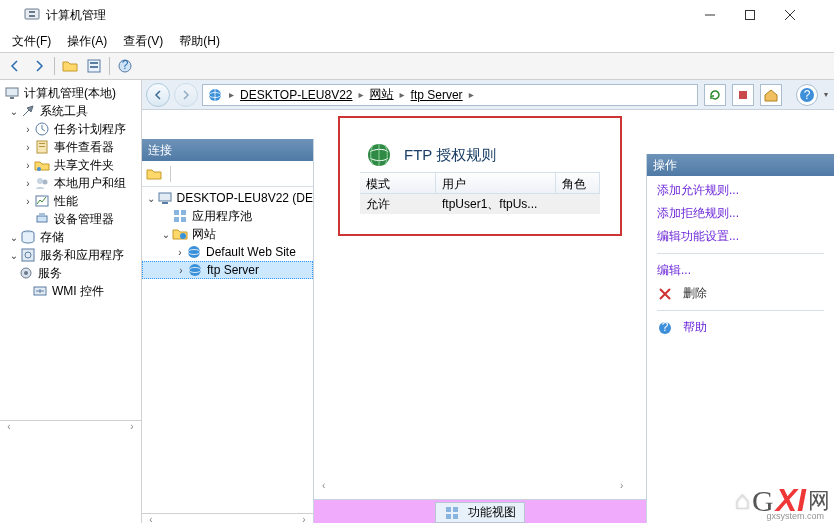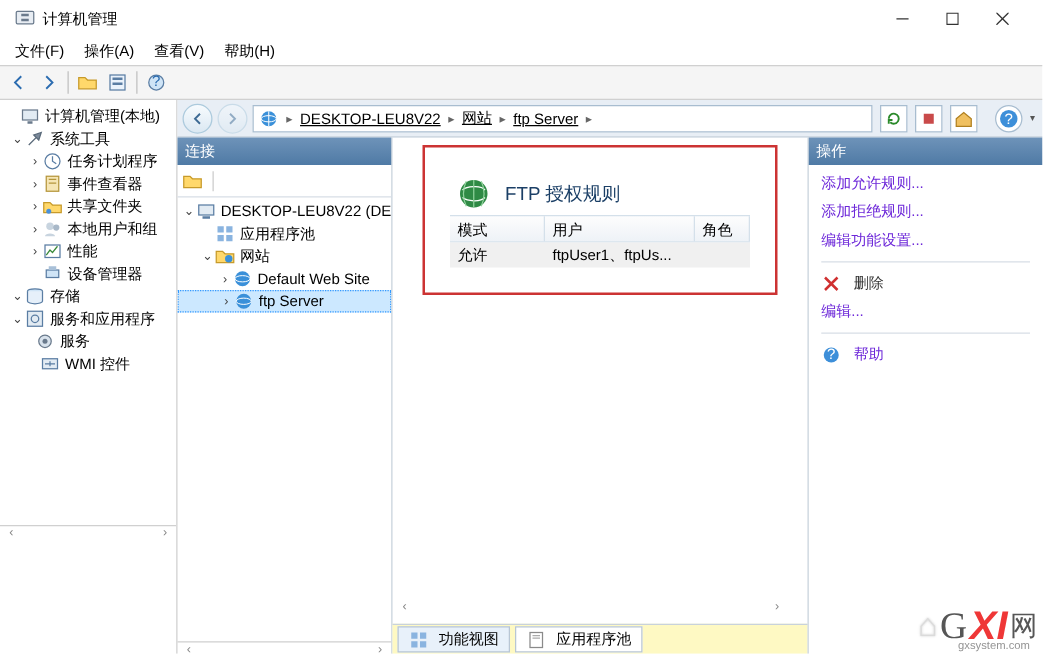--- a/index.html
+++ b/index.html
@@ -1,19 +1,19 @@
 <!DOCTYPE html>
 <html><head>
 <meta charset="utf-8">
 <style>
 * { box-sizing: border-box; margin: 0; padding: 0; font-family: "Microsoft YaHei", "Segoe UI", sans-serif; font-size: 12px; }
 body { background: #fff; width: 834px; height: 523px; overflow: hidden; position: relative; }
 
 
-.titlebar { height: 30px; display: flex; align-items: center; padding: 0 12px; background: #fff; }
+.titlebar { height: 30px; display: flex; align-items: center; padding: 0 24px; background: #fff; }
 .titlebar .app-icon { width: 16px; height: 16px; margin-right: 6px; }
 .titlebar .title { flex: 1; }
 .titlebar .winbtn { width: 40px; height: 30px; display: flex; align-items: center; justify-content: center; }
 .winbtn svg { width: 10px; height: 10px; }
 
 
 .menubar { height: 22px; display: flex; align-items: center; padding: 0 4px; }
 .menubar .menu-item { padding: 2px 8px; }
 
 
@@ -37,21 +37,21 @@
 .addr-bar { height: 30px; border-bottom: 1px solid #c8d2dc; background: #e8eef5; display: flex; align-items: center; padding: 0 4px; gap: 4px; }
 .addr-back, .addr-fwd { width: 24px; height: 24px; border-radius: 12px; border: 1px solid #accadd; background: linear-gradient(#f7fbfe,#dbe8f2); display:flex; align-items:center; justify-content:center; }
 .breadcrumb { flex: 1; height: 22px; border: 1px solid #a8bdd0; background: #fff; display: flex; align-items: center; padding: 0 4px; gap: 2px; }
 .breadcrumb .crumb { padding: 0 4px; text-decoration: underline; }
 .breadcrumb .sep { color: #666; font-size: 10px; }
 .addr-icon { width: 22px; height: 22px; border: 1px solid #a8bdd0; background:#fff; display:flex; align-items:center; justify-content:center; margin-left:2px; }
 
 .content-row { flex: 1; display: flex; min-height: 0; }
 
 
-.conn-panel { width: 172px; border-right: 1px solid #c8d2dc; display: flex; flex-direction: column; }
+.conn-panel { width: 172px; border-right: 1px solid #c8d2dc; display: flex; flex-direction: column; margin-top: 29px; }
 .panel-header { height: 22px; background: linear-gradient(#6e93b9,#4f7aa5); color: #fff; display: flex; align-items: center; padding: 0 6px; font-weight: 400; }
 .conn-toolbar { height: 26px; border-bottom: 1px solid #d8dee6; display: flex; align-items: center; padding: 0 4px; }
 .conn-tree { flex: 1; overflow: auto; padding: 2px 0; }
 .conn-row { display: flex; align-items: center; height: 18px; padding: 1px 0; white-space: nowrap; }
 .conn-row.selected { background: #cce8ff; border: 1px dotted #3399ff; }
 .conn-footer { height: 10px; border-top: 1px solid #d0d0d0; display:flex; }
 .conn-footer .sc-left { width:18px; height:8px; }
 .conn-footer .sc-right { width:18px; height:8px; margin-left:auto; }
 
 
@@ -64,26 +64,26 @@
 .grid-row { display: flex; height: 20px; background: #f0f0f0; }
 .grid-row .col { padding: 2px 6px; }
 .col-mode { width: 76px; }
 .col-user { width: 120px; }
 .col-role { width: 44px; }
 
 .center-spacer { flex: 1; }
 .hscroll-fake { height: 16px; display:flex; align-items:center; justify-content:space-between; padding:0 2px; }
 .hscroll-fake .thumb { width:18px; font-size:10px; color:#888; }
 
-.bottom-tabs { height: 24px; border-top: 1px solid #c8d2dc; display: flex; align-items: center; gap: 4px; padding: 2px 4px; background:#fef9c3; }
+.bottom-tabs { height: 24px; border-top: 1px solid #c8d2dc; display: flex; align-items: center; gap: 4px; padding: 2px 4px; background:#f0abfc;flex-direction:column; }
 .tab { border: 1px solid #b8c6d4; padding: 1px 8px; background: #fff; display:flex; align-items:center; gap:4px; }
 .tab.active { background: #e8f1fa; }
 
 
-.act-panel { width: 188px; border-left: 1px solid #c8d2dc; display: flex; flex-direction: column; }
+.act-panel { width: 188px; border-left: 1px solid #c8d2dc; display: flex; flex-direction: column; margin-top: 44px; }
 .act-body { padding: 6px 10px; display: flex; flex-direction: column; gap: 6px; }
 .act-link { color: #6d28d9; display:flex; align-items:center; gap:6px; cursor:pointer; }
 .act-link.delete { color:#333; }
 .act-body .divider { height:1px; background:#d8dee6; margin: 2px 0; }
 
 .watermark { position:absolute; right:4px; bottom:4px; display:flex; align-items:center; gap:2px; opacity:0.9; }
 .watermark .house { font-size:26px; color:#d8d8d8; text-shadow:0 0 2px #bbb; }
 .watermark .g { font-family: Georgia, serif; font-size: 30px; color:#444; }
 .watermark .xi { color:#e22; font-size:32px; font-style:italic; font-weight:bold; }
 .watermark .wang { font-size:22px; color:#444; }
@@ -158,21 +158,21 @@
         <circle cx="8" cy="8" r="6" fill="#cfe4f6" stroke="#5a7da3"></circle>
         <text x="8" y="11" text-anchor="middle" font-size="9" fill="#2b6cb0">?</text>
       </svg>
     </div>
 </div>
 
 <div class="main">
 
   <div class="left-pane">
     <div class="tree">
-      <div class="tree-row" style="padding-left:16px;">
+      <div class="tree-row" style="padding-left:4px;">
         <span class="ticon">
             <svg class="ic16" viewBox="0 0 16 16">
               <rect x="2" y="3" width="12" height="8" fill="#e2ebf3" stroke="#6a7a8c"></rect>
               <rect x="6" y="12" width="4" height="2" fill="#6a7a8c"></rect>
             </svg>
           </span>
         <span>计算机管理(本地)</span>
       </div>
       <div class="tree-row" style="padding-left:8px;">
         <span class="twisty">⌄</span>
@@ -257,21 +257,21 @@
       <div class="tree-row" style="padding-left:8px;">
         <span class="twisty">⌄</span>
         <span class="ticon">
             <svg class="ic16" viewBox="0 0 16 16">
               <rect x="2" y="2" width="12" height="12" fill="#e2ebf3" stroke="#5a7da3"></rect>
               <circle cx="8" cy="8" r="3" fill="none" stroke="#5a7da3"></circle>
             </svg>
           </span>
         <span>服务和应用程序</span>
       </div>
-      <div class="tree-row" style="padding-left:28px;">
+      <div class="tree-row" style="padding-left:18px;">
         <span class="ticon">
             <svg class="ic16" viewBox="0 0 16 16">
               <circle cx="8" cy="8" r="5" fill="#d8e2ec" stroke="#6a7a8c"></circle>
               <circle cx="8" cy="8" r="2" fill="#6a7a8c"></circle>
             </svg>
           </span>
         <span>服务</span>
       </div>
       <div class="tree-row" style="padding-left:32px;">
         <span class="ticon">
@@ -477,31 +477,31 @@
           <div class="act-link">
               <span>添加允许规则...</span>
             </div>
           <div class="act-link">
               <span>添加拒绝规则...</span>
             </div>
           <div class="act-link">
               <span>编辑功能设置...</span>
             </div>
           <div class="divider"></div>
-          <div class="act-link delete">
-            <span class="ticon">
-                <svg class="ic16" viewBox="0 0 16 16">
-                  <path d="M3 3l10 10M13 3L3 13" stroke="#d03030" stroke-width="2"></path>
-                </svg>
-              </span>
-            <span>删除</span>
-          </div>
           <div class="act-link">
               <span>编辑...</span>
             </div>
+          <div class="act-link delete">
+            <span class="ticon">
+                <svg class="ic16" viewBox="0 0 16 16">
+                  <path d="M3 3l10 10M13 3L3 13" stroke="#d03030" stroke-width="2"></path>
+                </svg>
+              </span>
+            <span>删除</span>
+          </div>
           <div class="divider"></div>
           <div class="act-link">
             <span class="ticon">
                 <svg class="ic16" viewBox="0 0 16 16">
                   <circle cx="8" cy="8" r="6" fill="#3d8fd9"></circle>
                   <text x="8" y="11" text-anchor="middle" font-size="9" fill="#fff">?</text>
                 </svg>
               </span>
             <span>帮助</span>
           </div>

